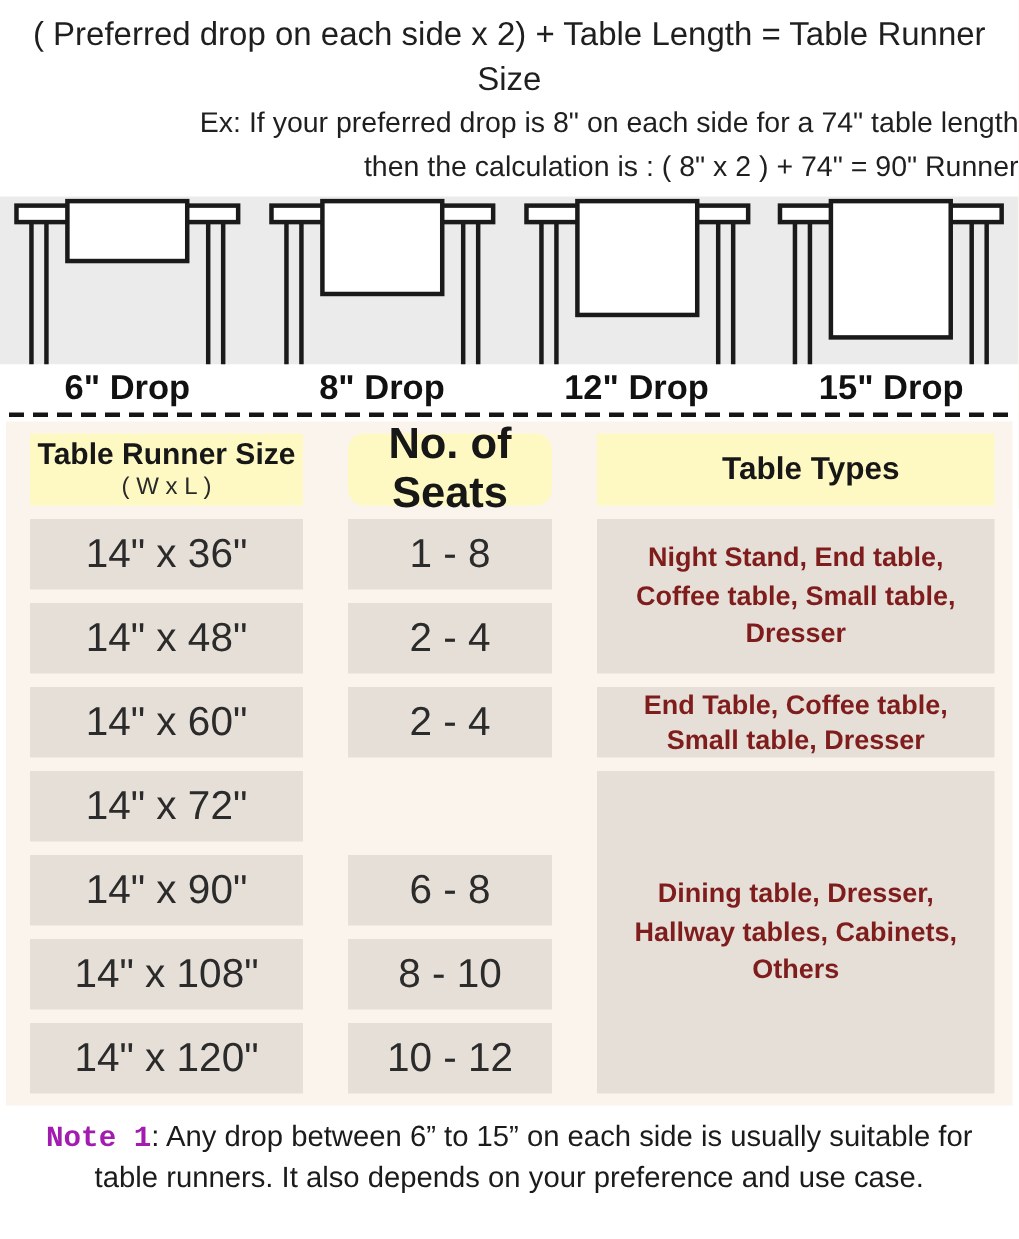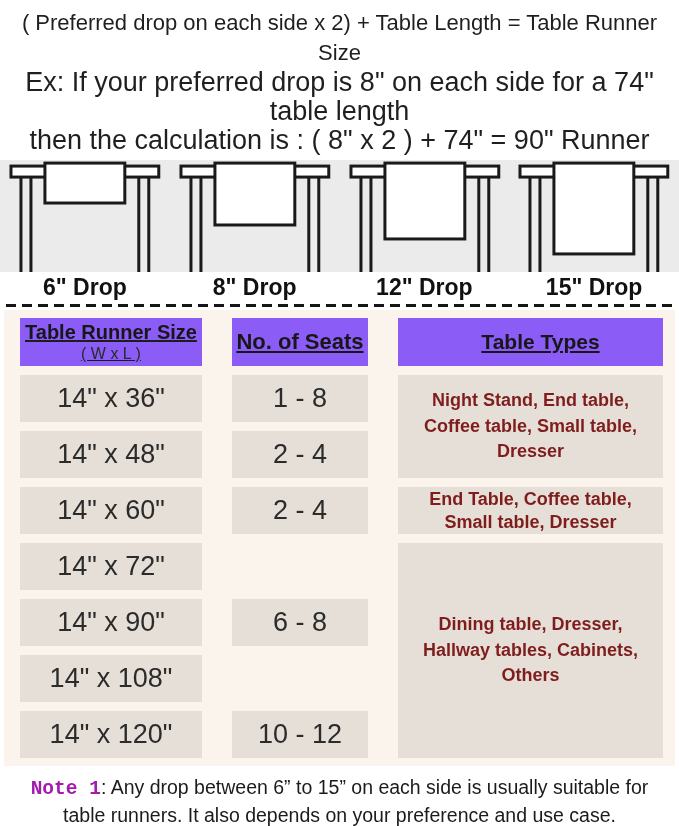--- a/index.html
+++ b/index.html
@@ -9,21 +9,21 @@
   }
   .page{width:679px;height:826px;}
 
   
   .top{text-align:center;padding-top:4px;}
   .top h1{
     margin:0;font-size:40px;line-height:48px;font-weight:700;color:#111;
     letter-spacing:-0.5px;
   }
   .formula{margin:4px 0 0;font-size:22px;line-height:30px;color:#1f1f1f;}
-  .ex{margin:0;font-size:27px;line-height:29px;color:#1f1f1f;}
+  .ex{margin:0;font-size:19px;line-height:29px;color:#1f1f1f;text-align:right;}
 
   
   .diagram-strip{
     margin-top:5px;height:112px;background:#ebebeb;
     display:flex;align-items:flex-start;
   }
   .figure{width:169.75px;height:112px;display:flex;justify-content:center;}
   .label-row{display:flex;background:#ffffff;height:31px;align-items:center;}
   .drop-label{
     width:169.75px;text-align:center;font-size:23px;font-weight:700;color:#111;
@@ -41,24 +41,24 @@
   .size-table{
     display:grid;
     grid-template-columns:182px 136px 265px;
     grid-template-rows:48px repeat(7,47px);
     gap:9px 30px;
   }
   .cell{
     background:#e6dfd8;display:flex;flex-direction:column;
     align-items:center;justify-content:center;text-align:center;
   }
-  .head{background:#8b5cf6;text-decoration:underline;}
+  .head{background:#fef9c3;}
   .h1{font-size:20px;font-weight:700;line-height:23px;color:#171717;}
   .h2{font-size:16px;line-height:19px;color:#2a2a2a;}
-  .head-seats{font-size:22px;font-weight:700;color:#171717;}
+  .head-seats{font-size:29px;font-weight:700;color:#171717;border-radius:11px;}
   .head-types{font-size:21px;font-weight:700;color:#171717;}
   .data{font-size:27px;color:#2b2b2b;}
   .type-cell{
     font-size:18px;font-weight:700;line-height:1.42;color:#7f1d1d;padding:0 14px;
   }
   .c1{grid-column:1;} .c2{grid-column:2;}
   .r1{grid-row:2;} .r2{grid-row:3;} .r3{grid-row:4;} .r4{grid-row:5;}
   .r5{grid-row:6;} .r6{grid-row:7;} .r7{grid-row:8;}
   .type-a{grid-column:3;grid-row:2/4;}
   .type-b{grid-column:3;grid-row:4/5;line-height:1.25;}
@@ -133,20 +133,21 @@
       <div class="cell data c1 r1">14" x 36"</div>
       <div class="cell data c2 r1">1 - 8</div>
       <div class="cell data c1 r2">14" x 48"</div>
       <div class="cell data c2 r2">2 - 4</div>
       <div class="cell data c1 r3">14" x 60"</div>
       <div class="cell data c2 r3">2 - 4</div>
       <div class="cell data c1 r4">14" x 72"</div>
       <div class="cell data c1 r5">14" x 90"</div>
       <div class="cell data c2 r5">6 - 8</div>
       <div class="cell data c1 r6">14" x 108"</div>
+      <div class="cell data c2 r6">8 - 10</div>
       <div class="cell data c1 r7">14" x 120"</div>
       <div class="cell data c2 r7">10 - 12</div>
 
       <div class="cell type-cell type-a">Night Stand, End table, Coffee table, Small table, Dresser</div>
       <div class="cell type-cell type-b">End Table, Coffee table, Small table, Dresser</div>
       <div class="cell type-cell type-c">Dining table, Dresser, Hallway tables, Cabinets, Others</div>
 
     </div>
   </section>
 

